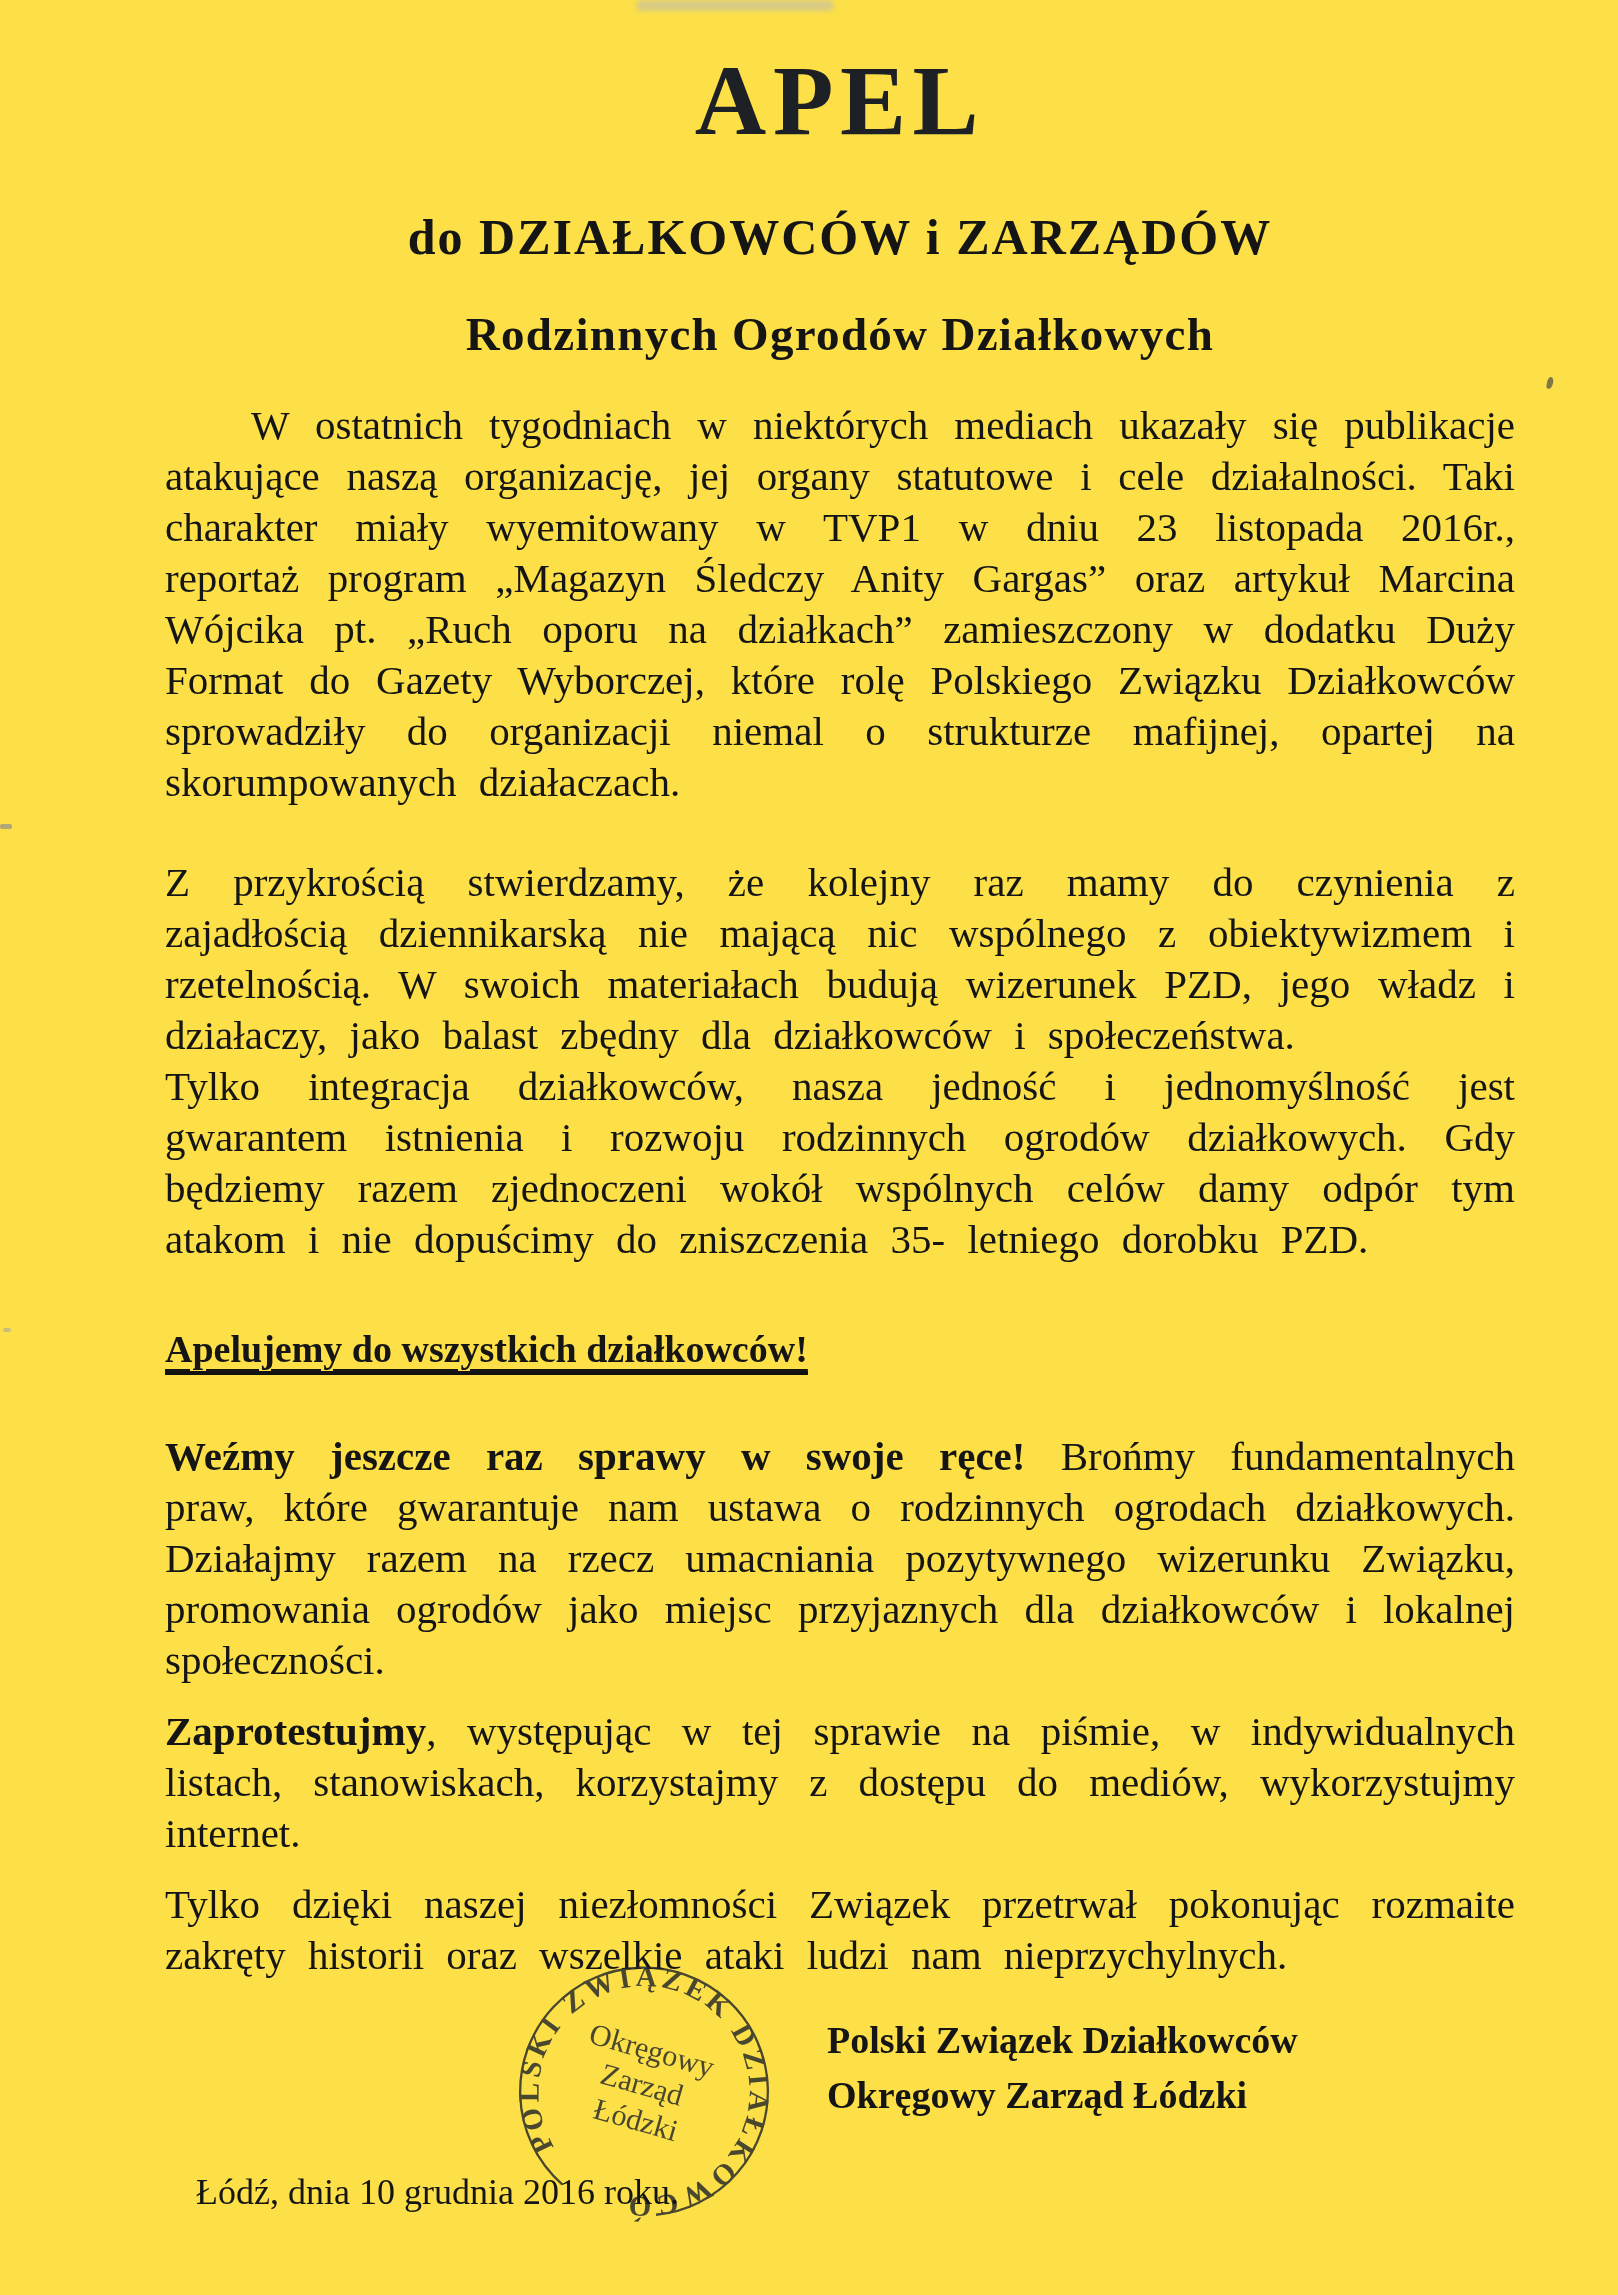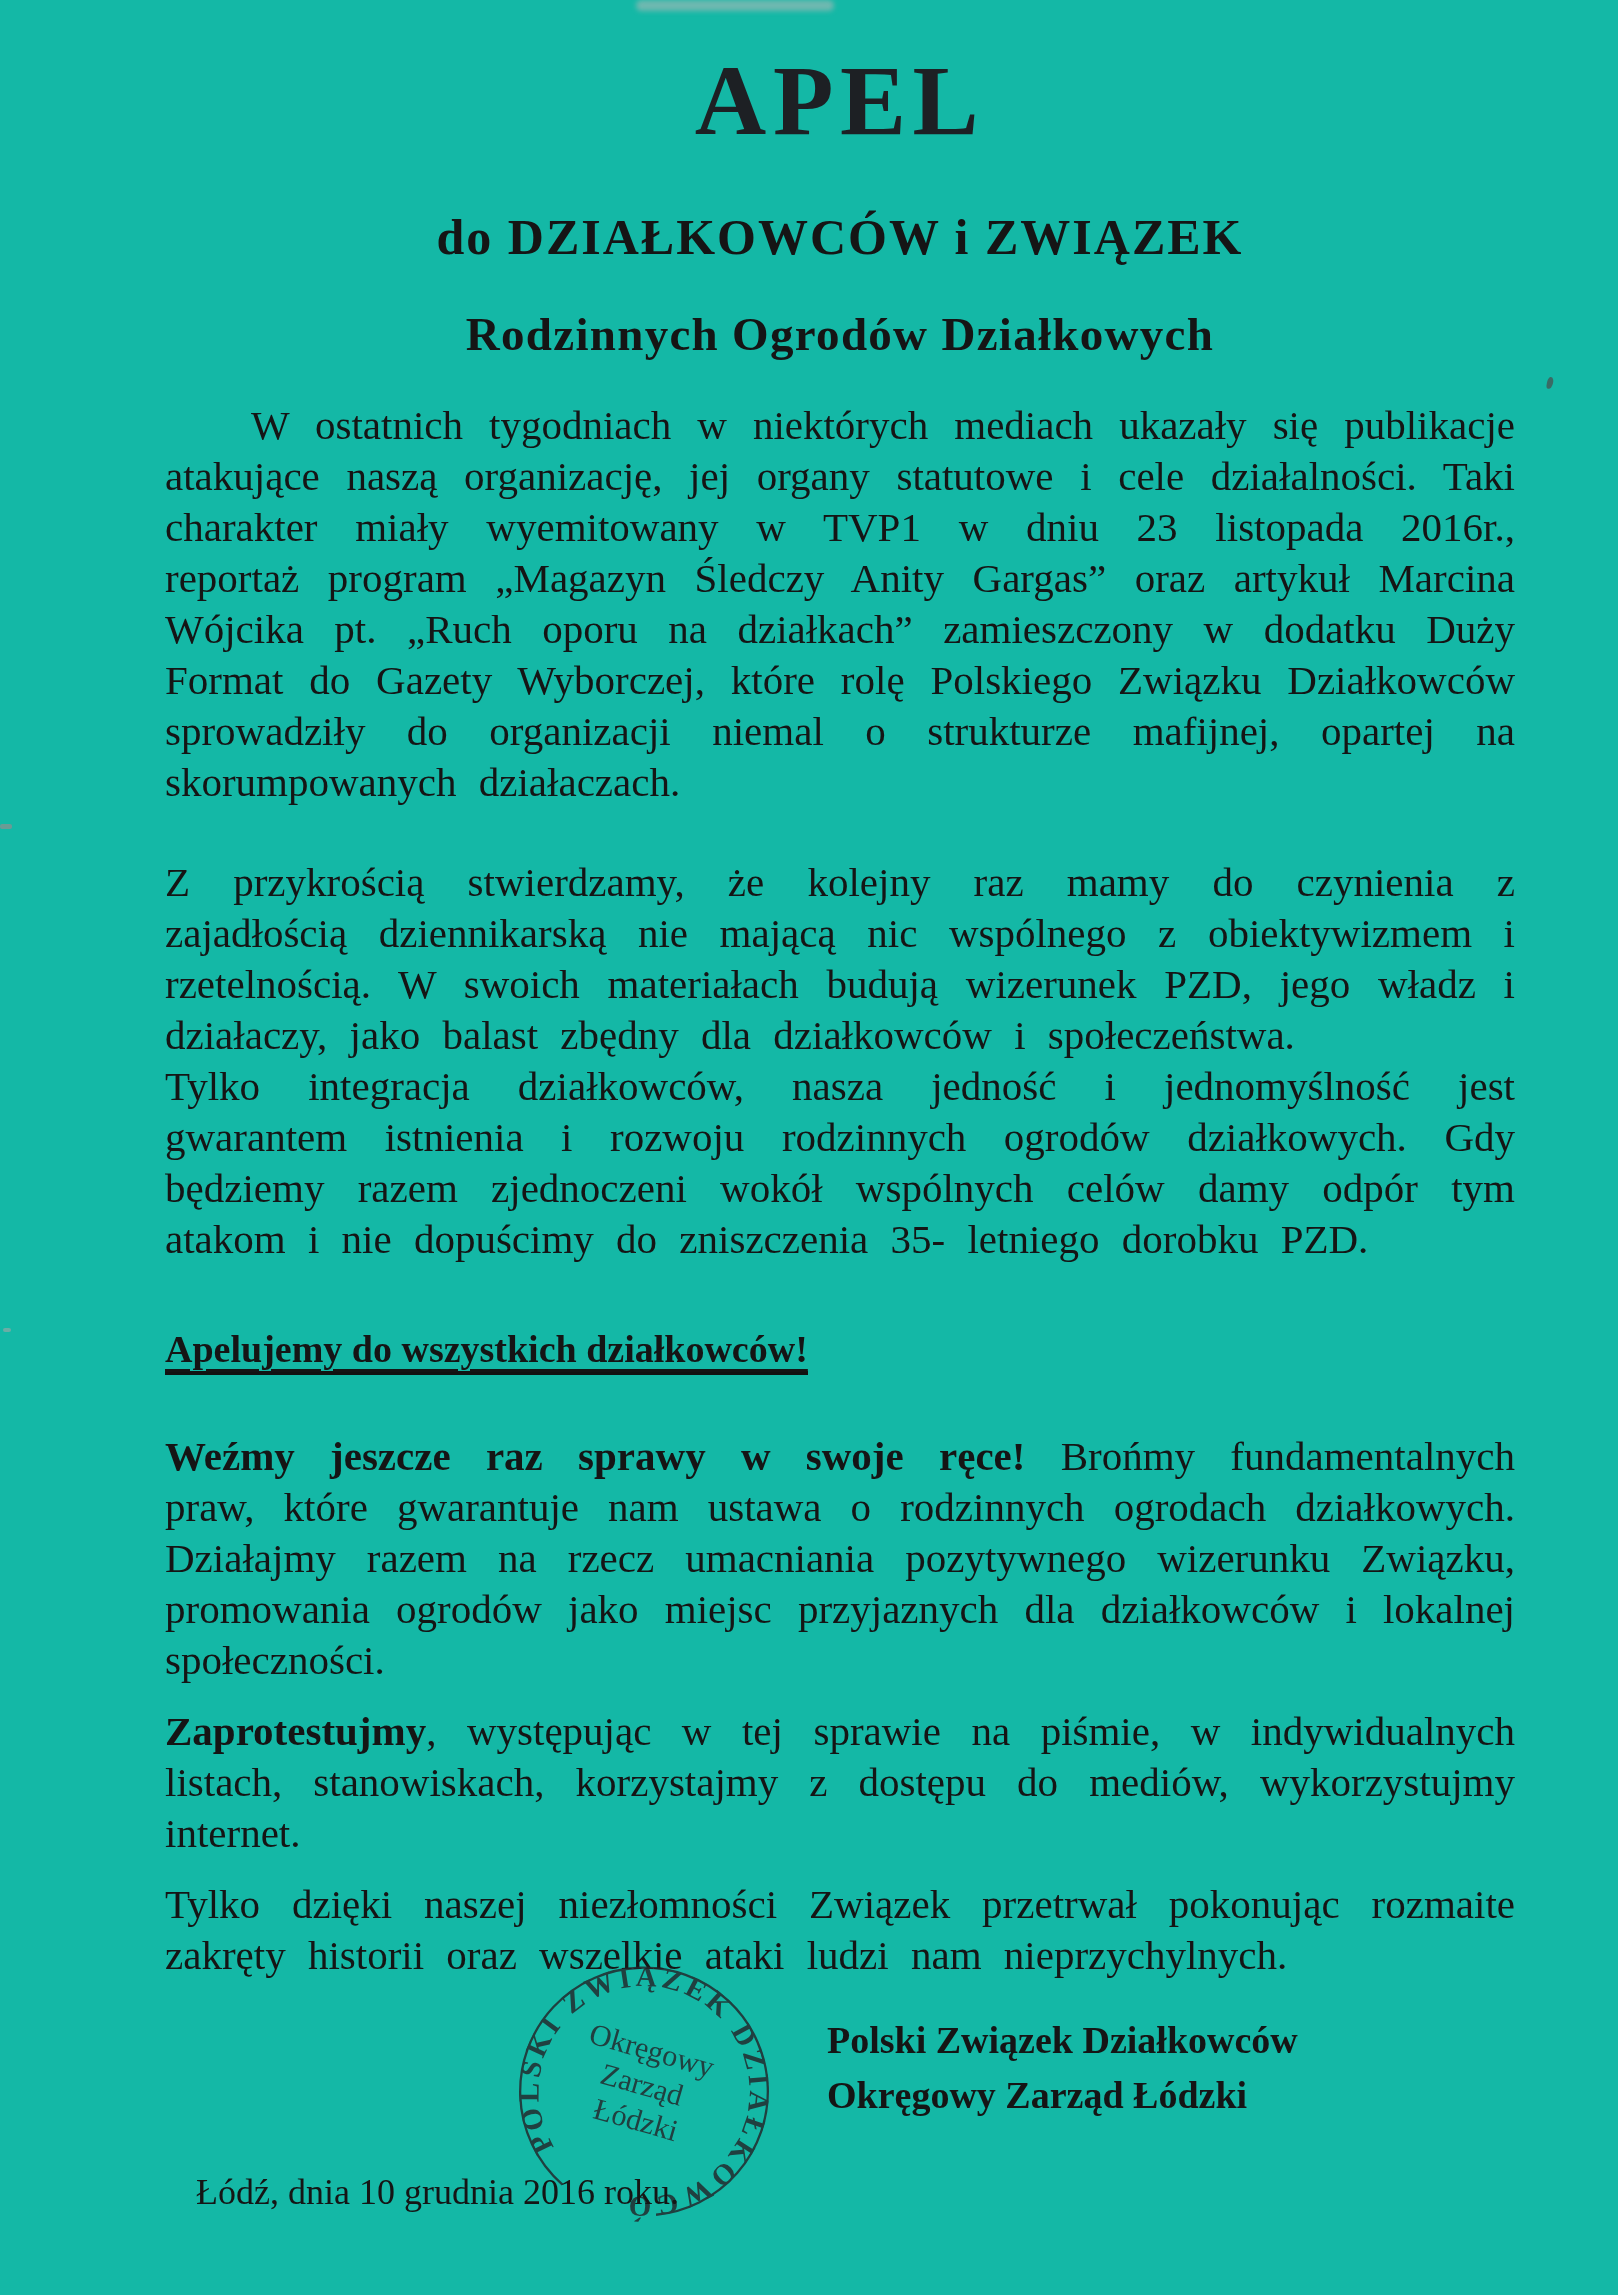--- a/index.html
+++ b/index.html
@@ -1,20 +1,20 @@
 <!DOCTYPE html>
 <html lang="pl" style="font-size:10.5px"><head>
 <meta charset="utf-8">
 <style>
   html,body{margin:0;padding:0;background:#e9e9e9;}
   .page{
     position:relative;
     width:1618px;
     height:2295px;
-    background:#14b8a6;
+    background:#fde047;
     overflow:hidden;
     font-family:"Liberation Serif", serif;
     color:#151515;
   }
   .content{
     padding:0 103px 0 165px;
   }
   .title{
     margin:46px 0 0 0;
     text-align:center;
@@ -135,21 +135,21 @@
 
   <div class="smudge-top"></div>
   <div class="edge-mark-1"></div>
   <div class="edge-mark-2"></div>
   <div class="speck-right"></div>
 
   <div class="content">
 
     <h1 class="title">APEL</h1>
 
-    <h2 class="subtitle1">do DZIAŁKOWCÓW i ZWIĄZEK</h2>
+    <h2 class="subtitle1">do DZIAŁKOWCÓW i ZARZĄDÓW</h2>
 
     <h2 class="subtitle2">Rodzinnych Ogrodów Działkowych</h2>
 
     <div class="body-text">
 
       <p class="p1">W ostatnich tygodniach w niektórych mediach ukazały się publikacje atakujące naszą organizację, jej organy statutowe i cele działalności. Taki charakter miały wyemitowany w TVP1 w dniu 23 listopada 2016r., reportaż program „Magazyn Śledczy Anity Gargas” oraz artykuł Marcina Wójcika pt. „Ruch oporu na działkach” zamieszczony w dodatku Duży Format do Gazety Wyborczej, które rolę Polskiego Związku Działkowców sprowadziły do organizacji niemal o strukturze mafijnej, opartej na skorumpowanych działaczach.</p>
 
       <p class="p2">Z przykrością stwierdzamy, że kolejny raz mamy do czynienia z zajadłością dziennikarską nie mającą nic wspólnego z obiektywizmem i rzetelnością. W swoich materiałach budują wizerunek PZD, jego władz i działaczy, jako balast zbędny dla działkowców i społeczeństwa.</p>
 
 

